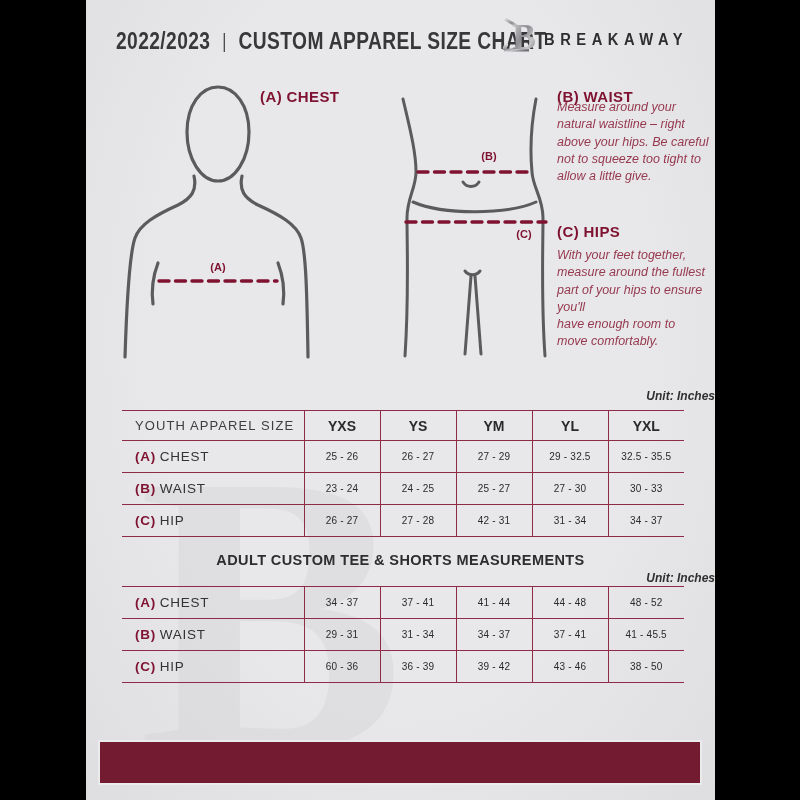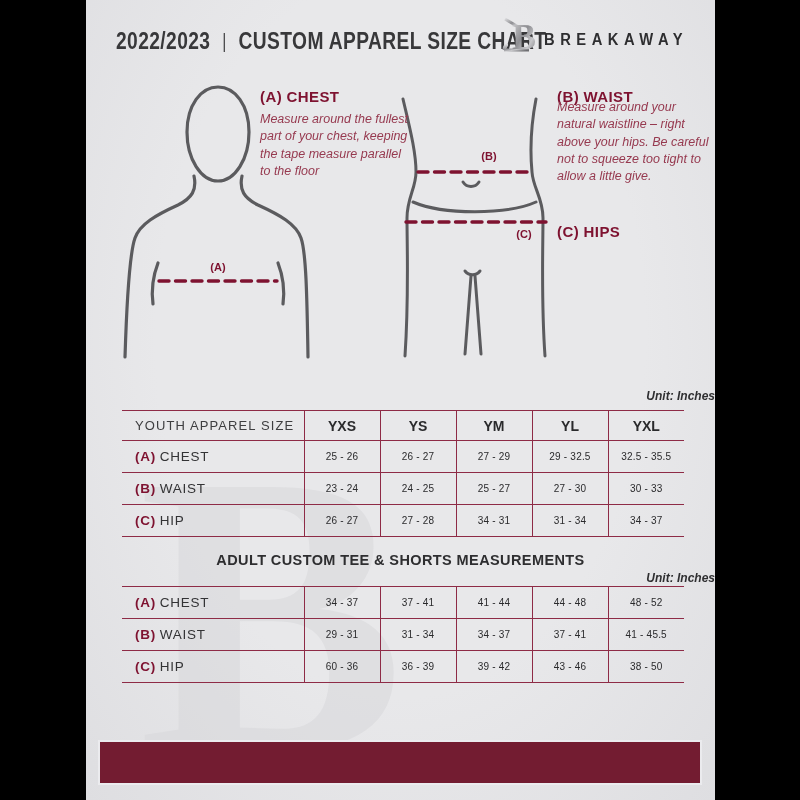--- a/index.html
+++ b/index.html
@@ -152,24 +152,25 @@
       <path d="M80 181 C82 210 84 235 86 259"></path>
       <line x1="23" y1="77" x2="137" y2="77" stroke="#7E1230" stroke-width="3.4" stroke-dasharray="10 6.5"></line>
       <line x1="11" y1="127" x2="151" y2="127" stroke="#7E1230" stroke-width="3.4" stroke-dasharray="10 6.5"></line>
     </svg>
 
     <span class="marker mk-a">(A)</span>
     <span class="marker mk-b">(B)</span>
     <span class="marker mk-c">(C)</span>
 
     <div class="guide-head h-chest">(A) CHEST</div>
-    <div class="guide-desc d-chest">Measure around the fullest part of your chest, keeping the tape measure parallel to the floor</div>
     <div class="guide-head h-waist">(B) WAIST</div>
     <div class="guide-desc d-waist">Measure around your natural waistline – right above your hips. Be careful not to squeeze too tight to allow a little give.</div>
     <div class="guide-head h-hips">(C) HIPS</div>
+    <div class="guide-desc d-hips">With your feet together, measure around the fullest part of your hips to ensure you'll
+have enough room to move comfortably.</div>
 
     <div class="tbl-unit t-youth-unit">Unit: Inches</div>
     <table class="size-table tw-youth">
       <colgroup>
           <col class="c-label">
           <col class="c-val">
           <col class="c-val">
           <col class="c-val">
           <col class="c-val">
           <col class="c-val">
@@ -196,21 +197,21 @@
         <td class="val">23 - 24</td>
         <td class="val">24 - 25</td>
         <td class="val">25 - 27</td>
         <td class="val">27 - 30</td>
         <td class="val">30 - 33</td>
       </tr>
       <tr>
         <td class="row-label"><b>(C)</b><span>HIP</span></td>
         <td class="val">26 - 27</td>
         <td class="val">27 - 28</td>
-        <td class="val">34 - 31</td>
+        <td class="val">42 - 31</td>
         <td class="val">31 - 34</td>
         <td class="val">34 - 37</td>
       </tr>
     </tbody>
       </table>
 
     <div class="tbl-title t-adult-title">ADULT CUSTOM TEE &amp; SHORTS MEASUREMENTS</div>
     <div class="tbl-unit t-adult-unit">Unit: Inches</div>
     <table class="size-table tw-adult">
       <colgroup>

